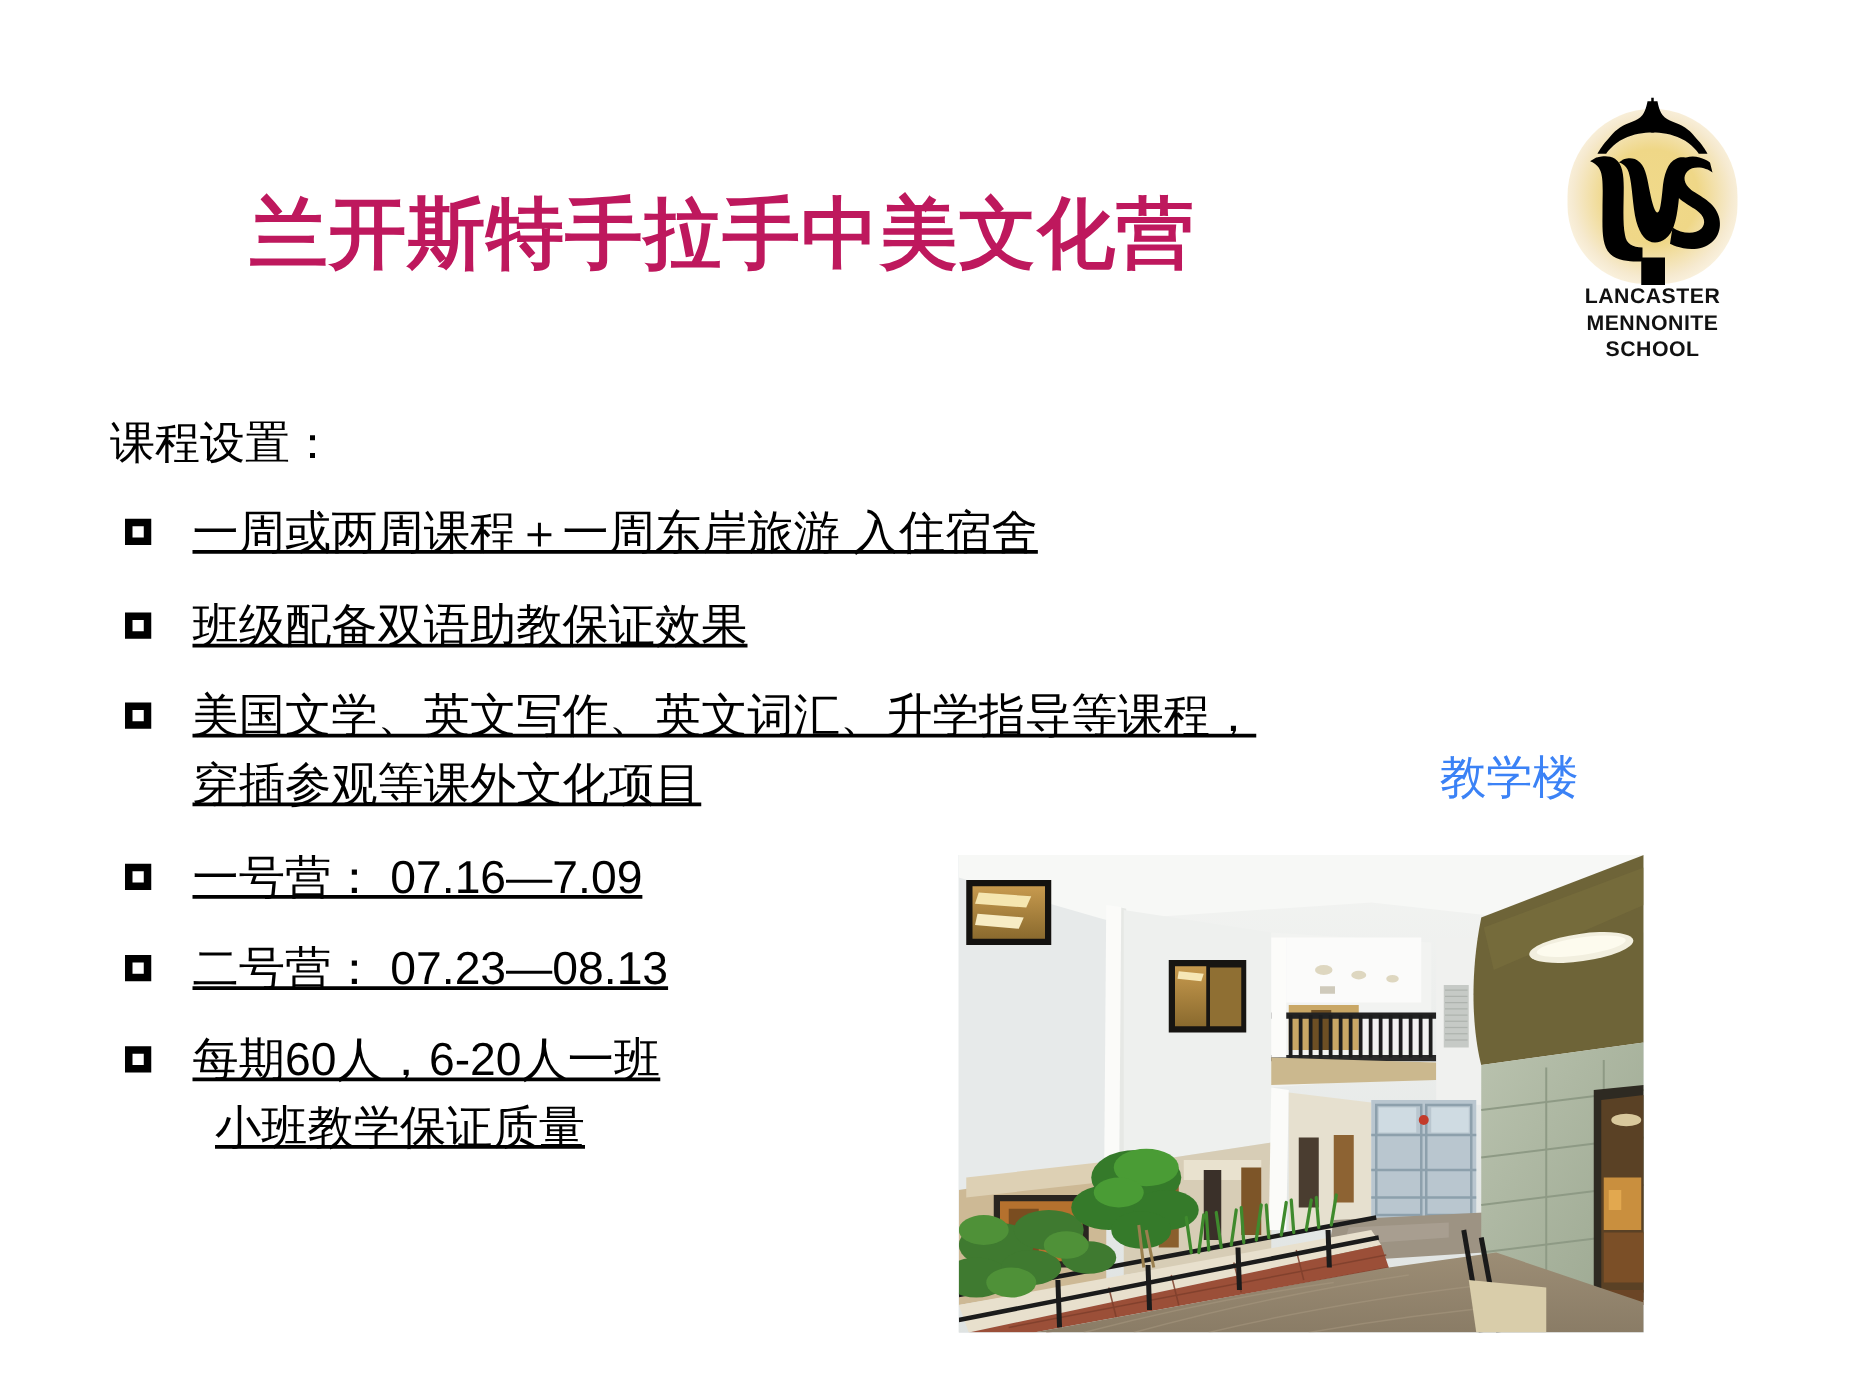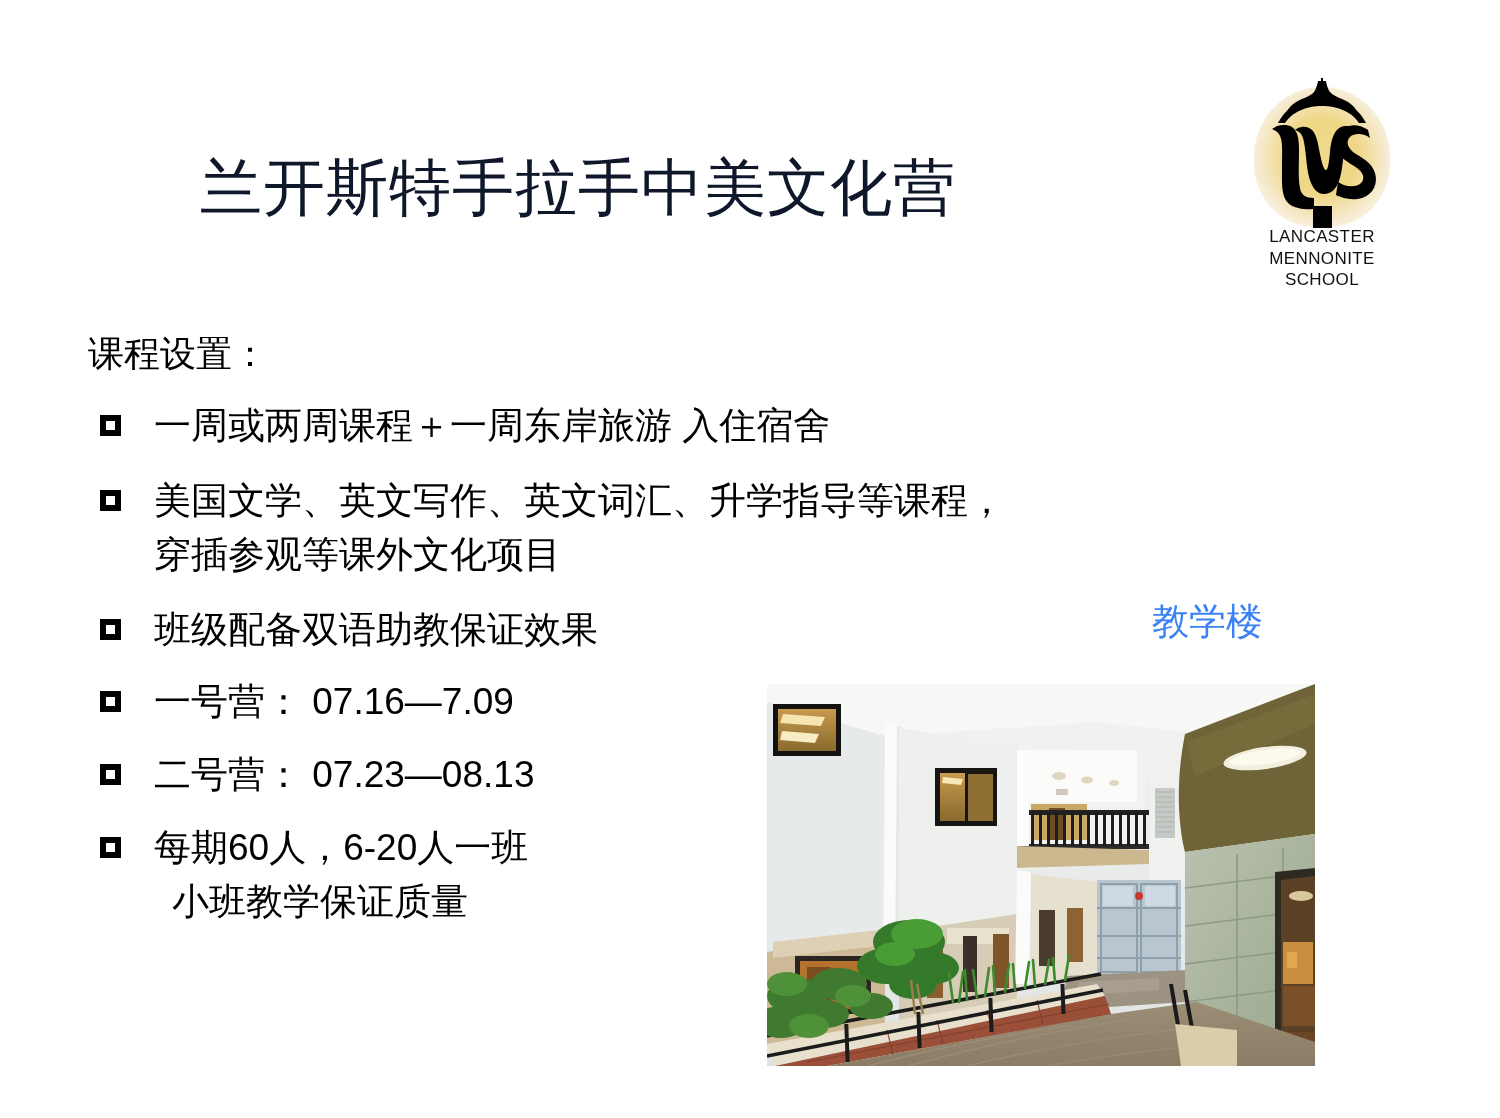--- a/index.html
+++ b/index.html
@@ -23,23 +23,23 @@
     background: #ffffff;
   }
 
   
   .slide-title {
     position: absolute;
     left: 200px;
     top: 155px;
     font-size: 62px;
     line-height: 1.08;
-    font-weight: 400;
+    font-weight: 700;
     letter-spacing: 1px;
-    color: #0f172a;
+    color: #be185d;
     white-space: nowrap;
   }
 
   
   .logo {
     position: absolute;
     left: 1236px;
     top: 78px;
     width: 172px;
     height: 226px;
@@ -69,21 +69,21 @@
     width: 100%;
     height: 100%;
   }
   .logo-wordmark {
     position: absolute;
     left: 0;
     top: 148px;
     width: 100%;
     text-align: center;
     font-size: 17px;
-    font-weight: 400;
+    font-weight: 700;
     line-height: 1.27;
     letter-spacing: 0.4px;
     color: #111111;
   }
 
   
   .content {
     position: absolute;
     left: 88px;
     top: 322px;
@@ -102,20 +102,21 @@
     list-style: none;
   }
   .bullet-item {
     position: relative;
     padding-left: 66px;
     margin-bottom: 22px;
     font-size: 37px;
     line-height: 1.42;
     color: #000000;
     font-weight: 400;
+    text-decoration: underline;
   }
   .bullet-item.tight { margin-bottom: 20px; }
   .bullet-marker {
     position: absolute;
     left: 12px;
     top: 15px;
     width: 21px;
     height: 21px;
     border: 6px solid #000000;
     background: #ffffff;
@@ -203,29 +204,29 @@
   <div class="content">
     <p class="section-heading">课程设置：</p>
 
     <ul class="bullet-list">
 
       <li class="bullet-item">
         <span class="bullet-marker"></span>
         <span>一周或两周课程＋一周东岸旅游  入住宿舍</span>
       </li>
 
+      <li class="bullet-item tight">
+        <span class="bullet-marker"></span>
+        <span>班级配备双语助教保证效果</span>
+      </li>
+
       <li class="bullet-item">
         <span class="bullet-marker"></span>
         <span>美国文学、英文写作、英文词汇、升学指导等课程，</span>
         <span class="bullet-line2">穿插参观等课外文化项目</span>
-      </li>
-
-      <li class="bullet-item tight">
-        <span class="bullet-marker"></span>
-        <span>班级配备双语助教保证效果</span>
       </li>
 
       <li class="bullet-item tight">
         <span class="bullet-marker"></span>
         <span>一号营： 07.16—7.09</span>
       </li>
 
       <li class="bullet-item tight">
         <span class="bullet-marker"></span>
         <span>二号营： 07.23—08.13</span>

